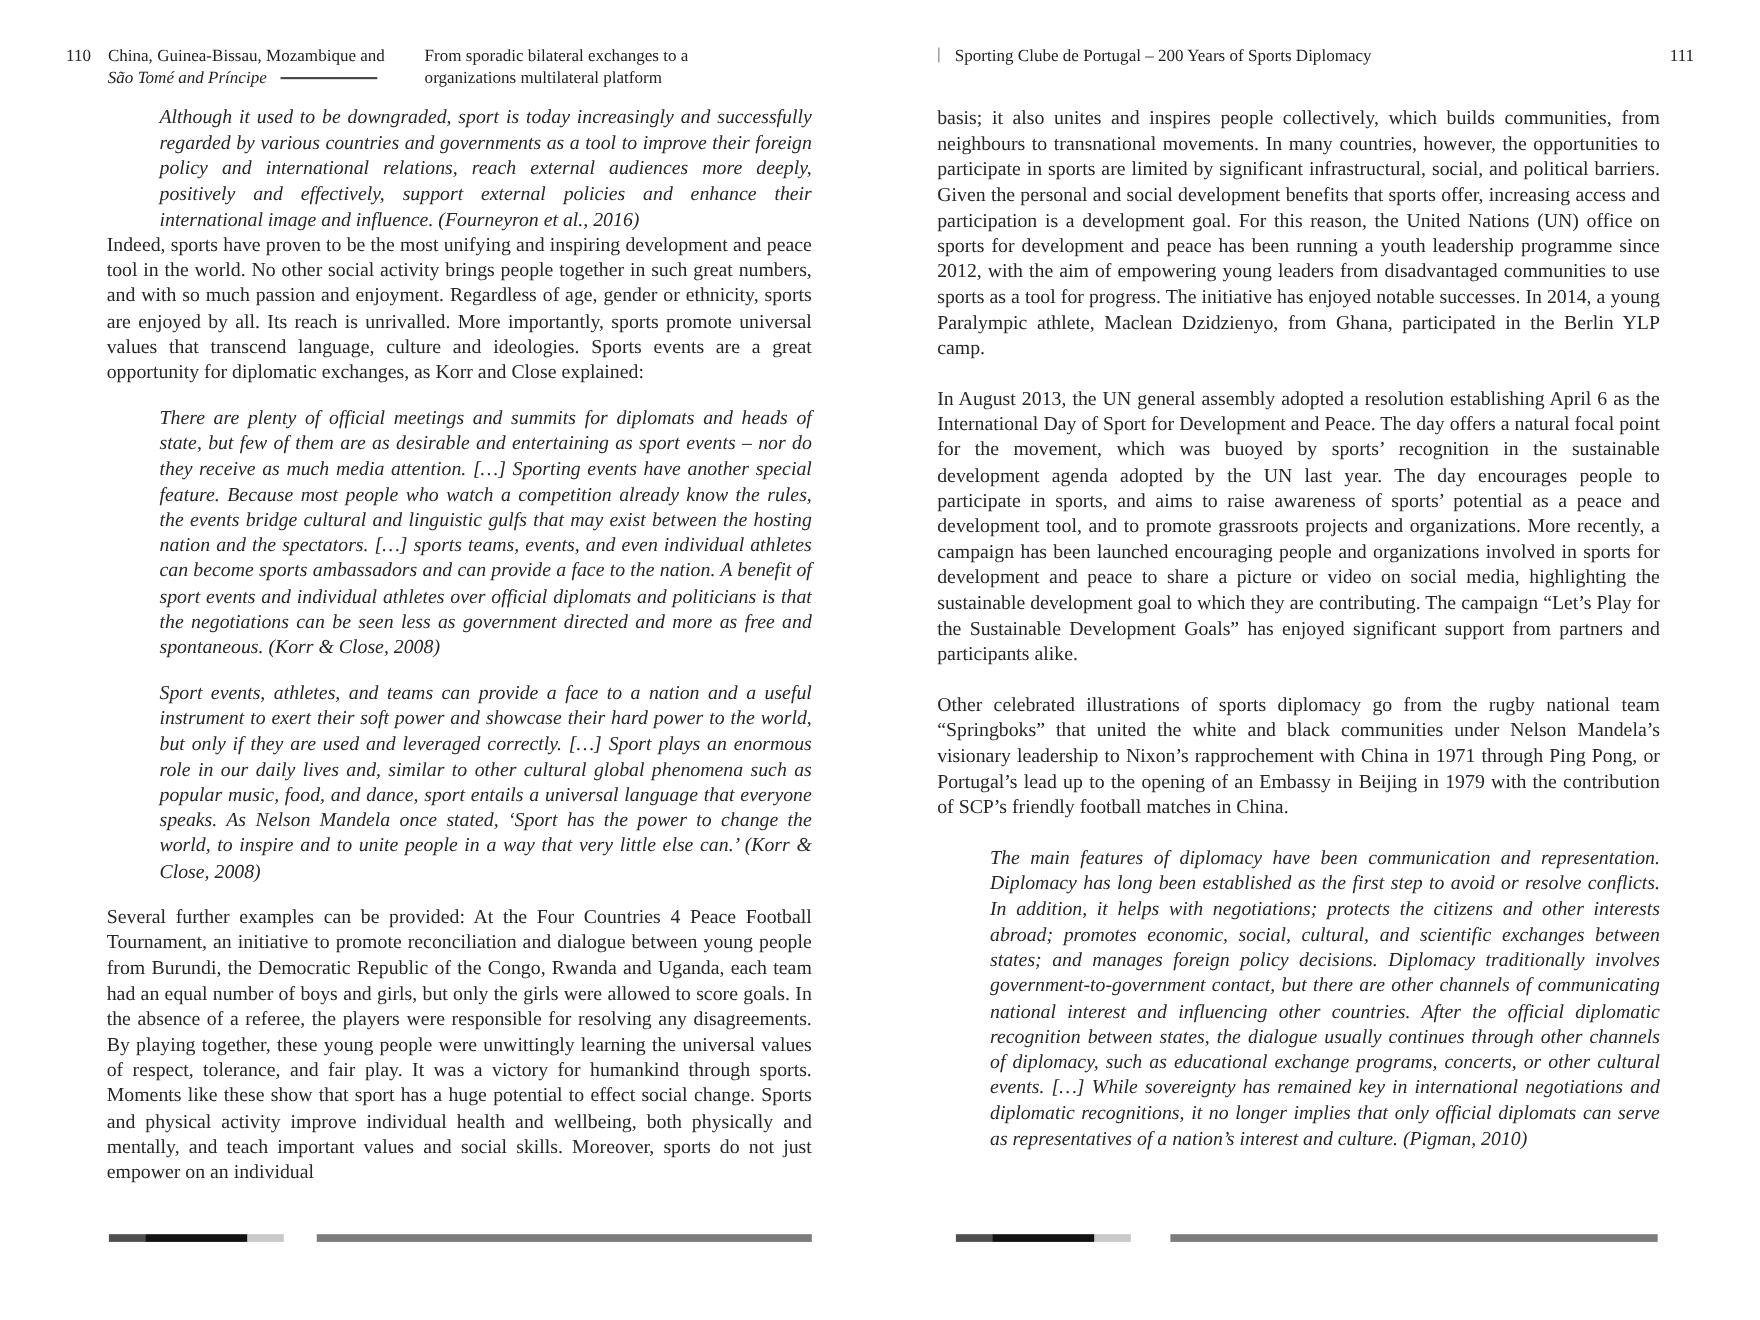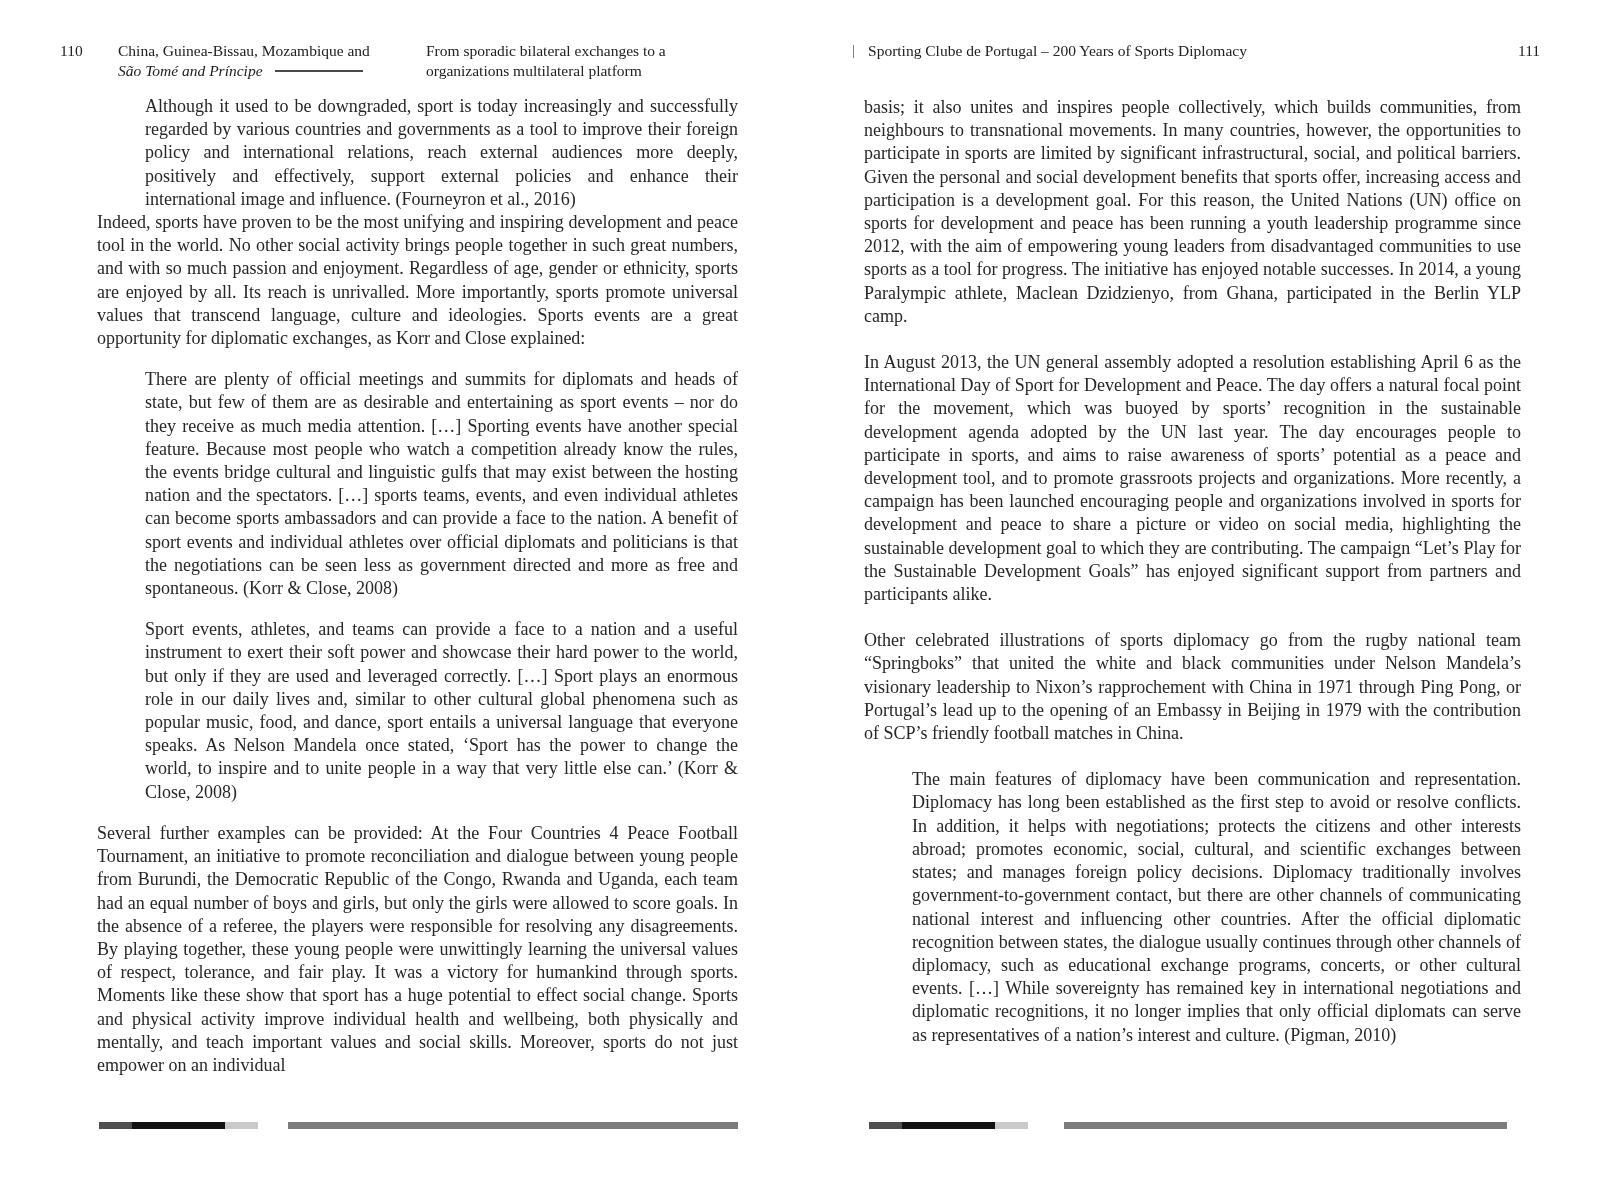--- a/index.html
+++ b/index.html
@@ -5,38 +5,38 @@
   * { margin:0; padding:0; box-sizing:border-box; }
   html,body { width:1600px; height:1200px; background:#ffffff; }
   body { font-family:"Liberation Serif", serif; color:#282828; }
   .spread { position:relative; width:1600px; height:1200px; background:#ffffff; overflow:hidden; }
   .page { position:absolute; top:0; width:800px; height:1200px; }
   #page-110 { left:0; }
   #page-111 { left:800px; }
 
   
   .hdr { position:absolute; top:41px; font-size:15.5px; line-height:19.5px; color:#212121; }
-  .hdr-left { left:60px; display:flex; align-items:flex-start;gap:20px; }
+  .hdr-left { left:60px; display:flex; align-items:flex-start; }
   .hdr-pagenum { width:38px; }
-  .hdr-running { width:252px; }
+  .hdr-running { width:252px;text-align:center; }
   .run2 { display:flex; align-items:center;font-style:italic; }
   .rule { display:inline-block; width:88px; height:2px; background:#4a4a4a; margin-left:12px; margin-top:2px; }
   .hdr-chapter { margin-left:36px; }
 
   .hdr-right { left:52px; width:706px; display:flex; align-items:flex-start; }
   .hdr-sep { color:#555; margin-right:13px; font-size:15px; }
   .hdr-title { flex:1; }
   .hdr-pagenum-r { text-align:left; width:40px; }
 
   
   .col { position:absolute; text-align:justify; font-size:18px; line-height:23.2px; color:#272727; hyphens:none; }
   #left-col  { top:95px; left:97px;  width:641px; }
-  #right-col { top:96px; left:64px;  width:657px; }
+  #right-col { top:96px; left:52px;  width:657px; }
 
-  .bq   { margin:18px 0 18px 48px; }
+  .bq   { margin:18px 0 18px 48px;font-style:italic; }
   .bq.first { margin-top:0; margin-bottom:0; }
   #left-col .para { margin:0; }
   #right-col .para { margin:0 0 23px 0; }
   #right-col .bq { margin:0 0 0 48px; }
 
   
   .footer-seg { position:absolute; top:1122px; height:7px; display:flex; }
   #page-110 .footer-seg { left:99px; }
   #page-111 .footer-seg { left:69px; }
   .seg-dark  { width:33px; height:7px; background:#4f4f4f; }

